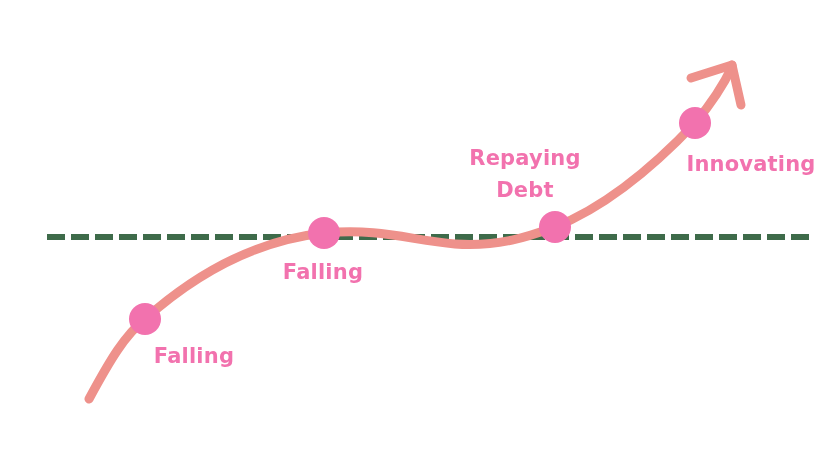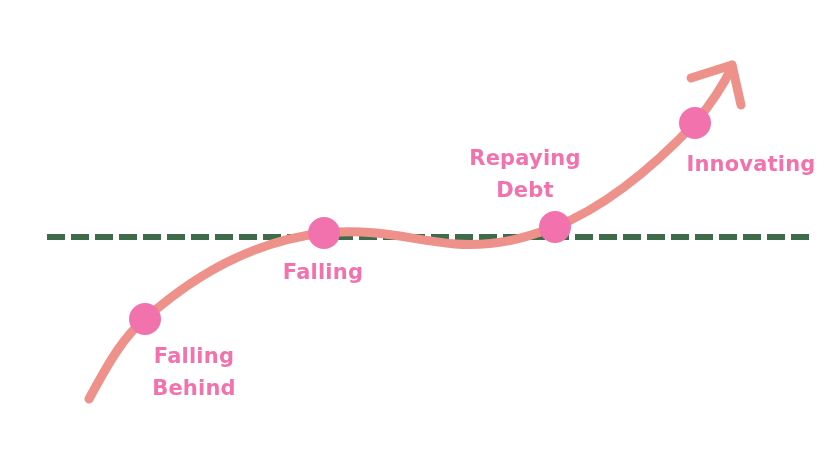--- a/index.html
+++ b/index.html
@@ -38,21 +38,20 @@
   </g>
 
   <circle cx="145" cy="319" r="16" fill="#F272AE"></circle>
   <circle cx="324" cy="233" r="16" fill="#F272AE"></circle>
   <circle cx="555" cy="227" r="16" fill="#F272AE"></circle>
   <circle cx="695" cy="123" r="16" fill="#F272AE"></circle>
 </svg>
 
 <div class="label" style="left:140px; top:340px; width:108px;">
   <div>Falling</div>
-  <div>Behind</div>
 </div>
 
 <div class="label" style="left:259px; top:256px; width:128px;">
   <div>Falling</div>
 </div>
 
 <div class="label" style="left:458px; top:142px; width:134px;">
   <div>Repaying</div>
   <div>Debt</div>
 </div>

